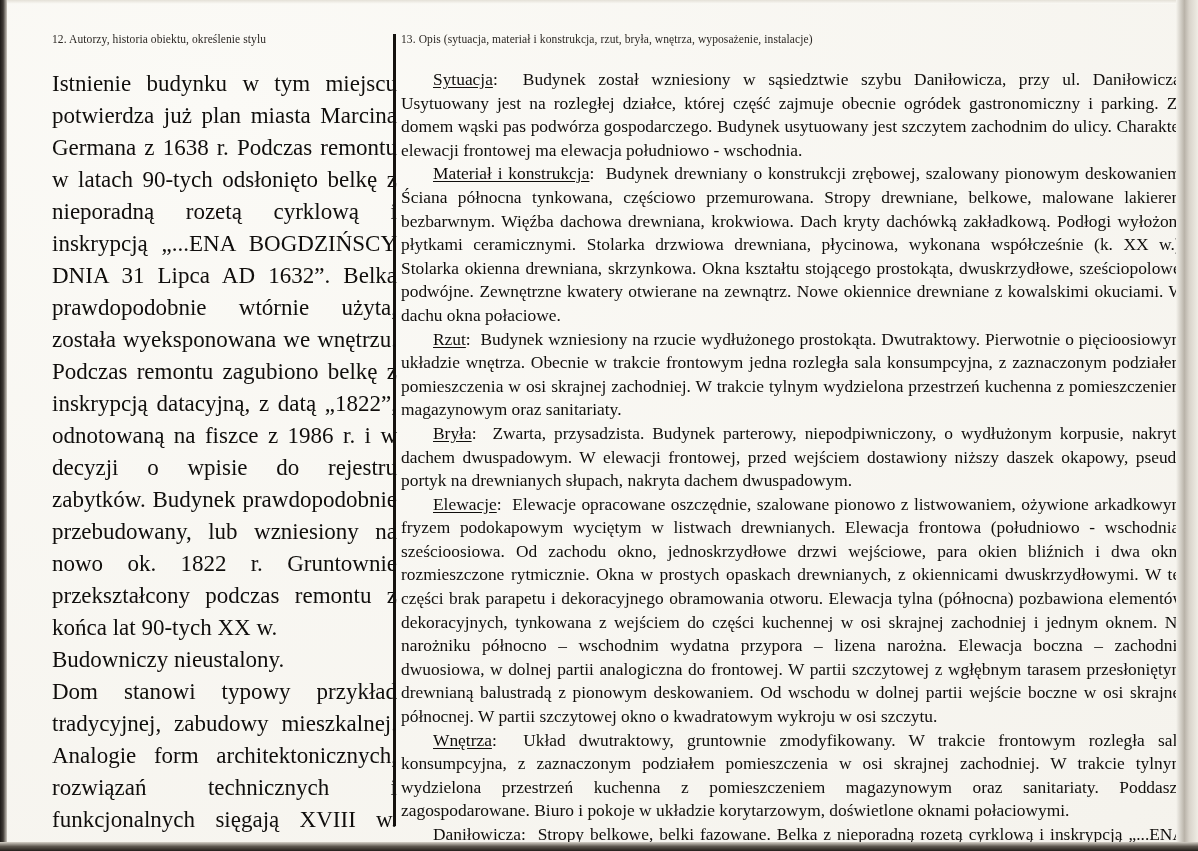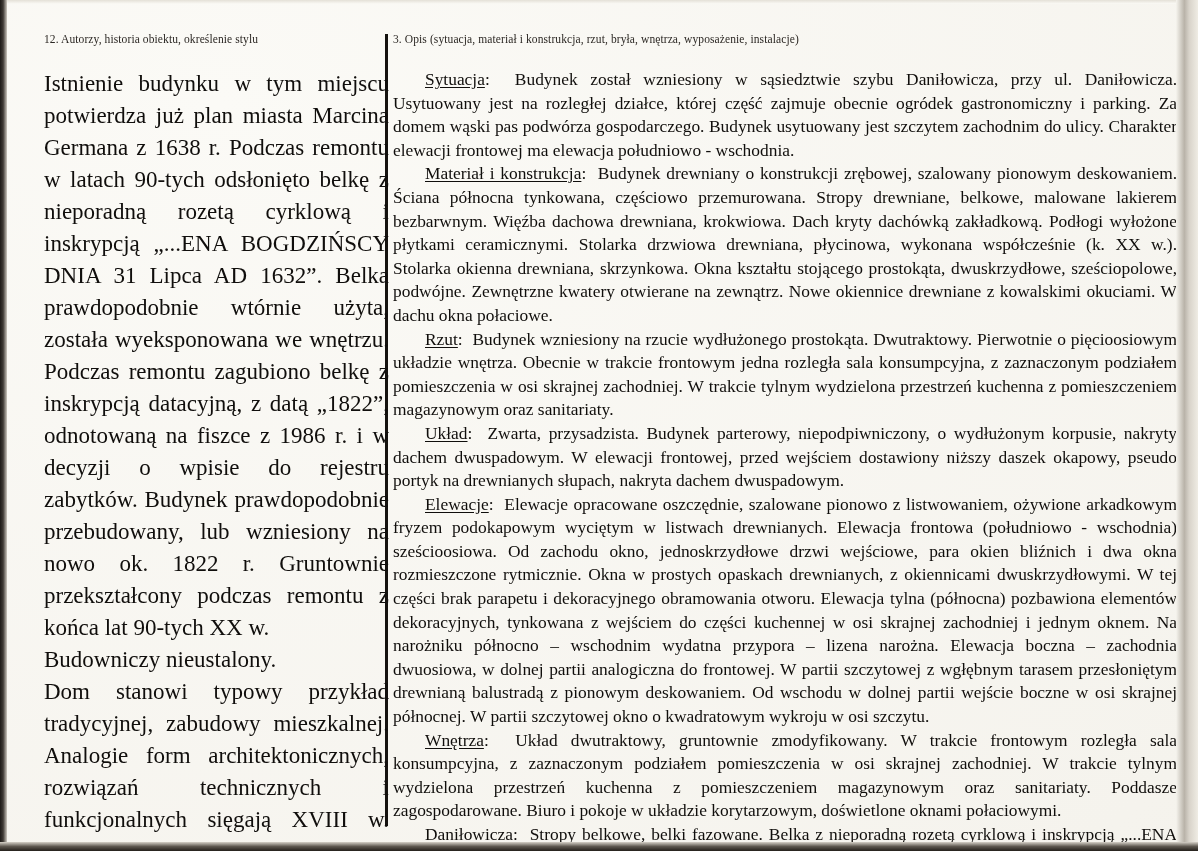--- a/index.html
+++ b/index.html
@@ -56,21 +56,21 @@
     left: 7px; top: 4px;
     width: 1169px; height: 838px;
     background:
       radial-gradient(ellipse at 18% 12%, rgba(250,249,244,0) 0%, rgba(233,229,219,0.35) 100%);
     pointer-events: none;
   }
 
   
   .form-area {
     position: absolute;
-    left: 4px; top: 0;
+    left: 12px; top: 0;
     width: 952px; height: 851px;
   }
 
   .col {
     position: absolute;
     box-sizing: border-box;
   }
 
   .col-left {
     left: 40px;
@@ -152,31 +152,31 @@
       <div class="field-header">12. Autorzy, historia obiektu, określenie stylu</div>
 
       <div class="body-text">
         <p class="para">Istnienie budynku w tym miejscu potwierdza już plan miasta Marcina Germana z 1638 r. Podczas remontu w latach 90-tych odsłonięto belkę z nieporadną rozetą cyrklową i inskrypcją „...ENA BOGDZIŃSCY DNIA 31 Lipca AD 1632”. Belka prawdopodobnie wtórnie użyta, została wyeksponowana we wnętrzu. Podczas remontu zagubiono belkę z inskrypcją datacyjną, z datą „1822”, odnotowaną na fiszce z 1986 r. i w decyzji o wpisie do rejestru zabytków. Budynek prawdopodobnie przebudowany, lub wzniesiony na nowo ok. 1822 r. Gruntownie przekształcony podczas remontu z końca lat 90-tych XX w.</p>
         <p class="para para-gap last-ragged">Budowniczy nieustalony.</p>
         <p class="para">Dom stanowi typowy przykład tradycyjnej, zabudowy mieszkalnej. Analogie form architektonicznych, rozwiązań technicznych i funkcjonalnych sięgają XVIII w. Dekoracja elewacji w typie rozpowszechnionym w XIX w.</p>
       </div>
     </div>
 
     <div class="col col-right">
-      <div class="field-header">3. Opis (sytuacja, materiał i konstrukcja, rzut, bryła, wnętrza, wyposażenie, instalacje)</div>
+      <div class="field-header">13. Opis (sytuacja, materiał i konstrukcja, rzut, bryła, wnętrza, wyposażenie, instalacje)</div>
 
       <div class="body-text">
 
         <p class="para"><span class="lead">Sytuacja</span><span>:</span>&nbsp;&nbsp;<span>Budynek został wzniesiony w sąsiedztwie szybu Daniłowicza, przy ul. Daniłowicza. Usytuowany jest na rozległej działce, której część zajmuje obecnie ogródek gastronomiczny i parking. Za domem wąski pas podwórza gospodarczego. Budynek usytuowany jest szczytem zachodnim do ulicy. Charakter elewacji frontowej ma elewacja południowo - wschodnia.</span></p>
 
         <p class="para"><span class="lead">Materiał i konstrukcja</span><span>:</span>&nbsp;&nbsp;<span>Budynek drewniany o konstrukcji zrębowej, szalowany pionowym deskowaniem. Ściana północna tynkowana, częściowo przemurowana. Stropy drewniane, belkowe, malowane lakierem bezbarwnym. Więźba dachowa drewniana, krokwiowa. Dach kryty dachówką zakładkową. Podłogi wyłożone płytkami ceramicznymi. Stolarka drzwiowa drewniana, płycinowa, wykonana współcześnie (k. XX w.). Stolarka okienna drewniana, skrzynkowa. Okna kształtu stojącego prostokąta, dwuskrzydłowe, sześciopolowe, podwójne. Zewnętrzne kwatery otwierane na zewnątrz. Nowe okiennice drewniane z kowalskimi okuciami. W dachu okna połaciowe.</span></p>
 
         <p class="para"><span class="lead">Rzut</span><span>:</span>&nbsp;&nbsp;<span>Budynek wzniesiony na rzucie wydłużonego prostokąta. Dwutraktowy. Pierwotnie o pięcioosiowym układzie wnętrza. Obecnie w trakcie frontowym jedna rozległa sala konsumpcyjna, z zaznaczonym podziałem pomieszczenia w osi skrajnej zachodniej. W trakcie tylnym wydzielona przestrzeń kuchenna z pomieszczeniem magazynowym oraz sanitariaty.</span></p>
 
-        <p class="para"><span class="lead">Układ</span><span>:</span>&nbsp;&nbsp;<span>Zwarta, przysadzista. Budynek parterowy, niepodpiwniczony, o wydłużonym korpusie, nakryty dachem dwuspadowym. W elewacji frontowej, przed wejściem dostawiony niższy daszek okapowy, pseudo portyk na drewnianych słupach, nakryta dachem dwuspadowym.</span></p>
+        <p class="para"><span class="lead">Bryła</span><span>:</span>&nbsp;&nbsp;<span>Zwarta, przysadzista. Budynek parterowy, niepodpiwniczony, o wydłużonym korpusie, nakryty dachem dwuspadowym. W elewacji frontowej, przed wejściem dostawiony niższy daszek okapowy, pseudo portyk na drewnianych słupach, nakryta dachem dwuspadowym.</span></p>
 
         <p class="para"><span class="lead">Elewacje</span><span>:</span>&nbsp;&nbsp;<span>Elewacje opracowane oszczędnie, szalowane pionowo z listwowaniem, ożywione arkadkowym fryzem podokapowym wyciętym w listwach drewnianych. Elewacja frontowa (południowo - wschodnia) sześcioosiowa. Od zachodu okno, jednoskrzydłowe drzwi wejściowe, para okien bliźnich i dwa okna rozmieszczone rytmicznie. Okna w prostych opaskach drewnianych, z okiennicami dwuskrzydłowymi. W tej części brak parapetu i dekoracyjnego obramowania otworu. Elewacja tylna (północna) pozbawiona elementów dekoracyjnych, tynkowana z wejściem do części kuchennej w osi skrajnej zachodniej i jednym oknem. Na narożniku północno – wschodnim wydatna przypora – lizena narożna. Elewacja boczna – zachodnia dwuosiowa, w dolnej partii analogiczna do frontowej. W partii szczytowej z wgłębnym tarasem przesłoniętym drewnianą balustradą z pionowym deskowaniem. Od wschodu w dolnej partii wejście boczne w osi skrajnej północnej. W partii szczytowej okno o kwadratowym wykroju w osi szczytu.</span></p>
 
         <p class="para"><span class="lead">Wnętrza</span><span>:</span>&nbsp;&nbsp;<span>Układ dwutraktowy, gruntownie zmodyfikowany. W trakcie frontowym rozległa sala konsumpcyjna, z zaznaczonym podziałem pomieszczenia w osi skrajnej zachodniej. W trakcie tylnym wydzielona przestrzeń kuchenna z pomieszczeniem magazynowym oraz sanitariaty. Poddasze zagospodarowane. Biuro i pokoje w układzie korytarzowym, doświetlone oknami połaciowymi.</span></p>
 
         <p class="para"><span class="lead">Daniłowicza</span><span>:</span>&nbsp;&nbsp;<span>Stropy belkowe, belki fazowane. Belka z nieporadną rozetą cyrklową i inskrypcją „...ENA BOGDZIŃSCY DNIA 31 Lipca AD 1632”, prawdopodobnie wtórnie użyta, wmontowana w strop pomieszczenia skrajnego w partii południowo – zachodniej traktu frontowego.</span></p>
 
       </div>
     </div>
 

